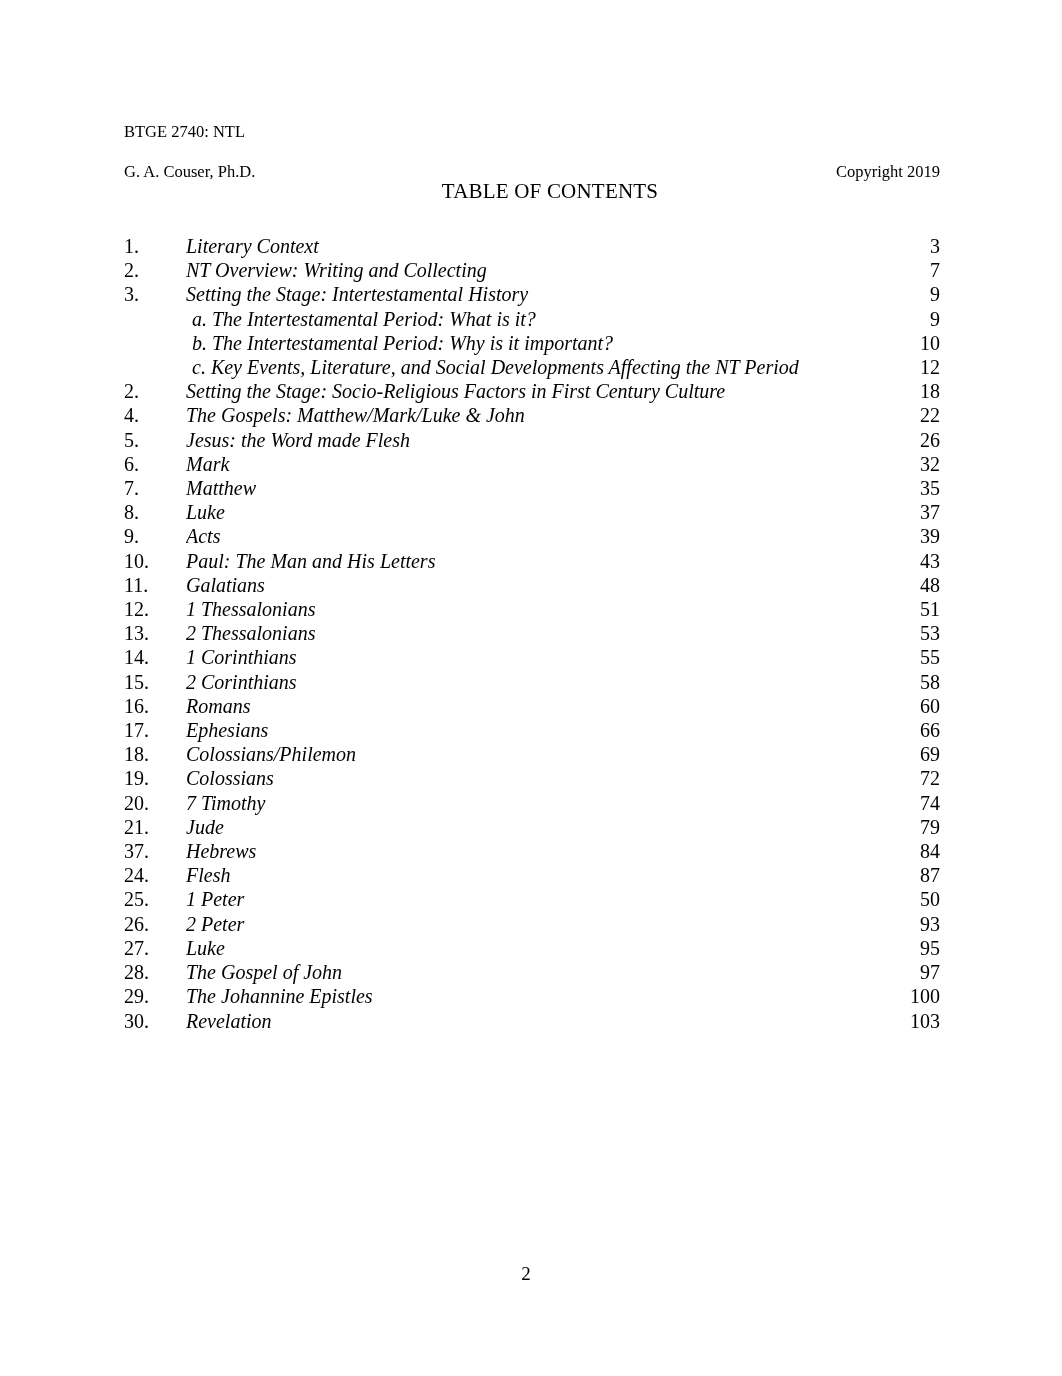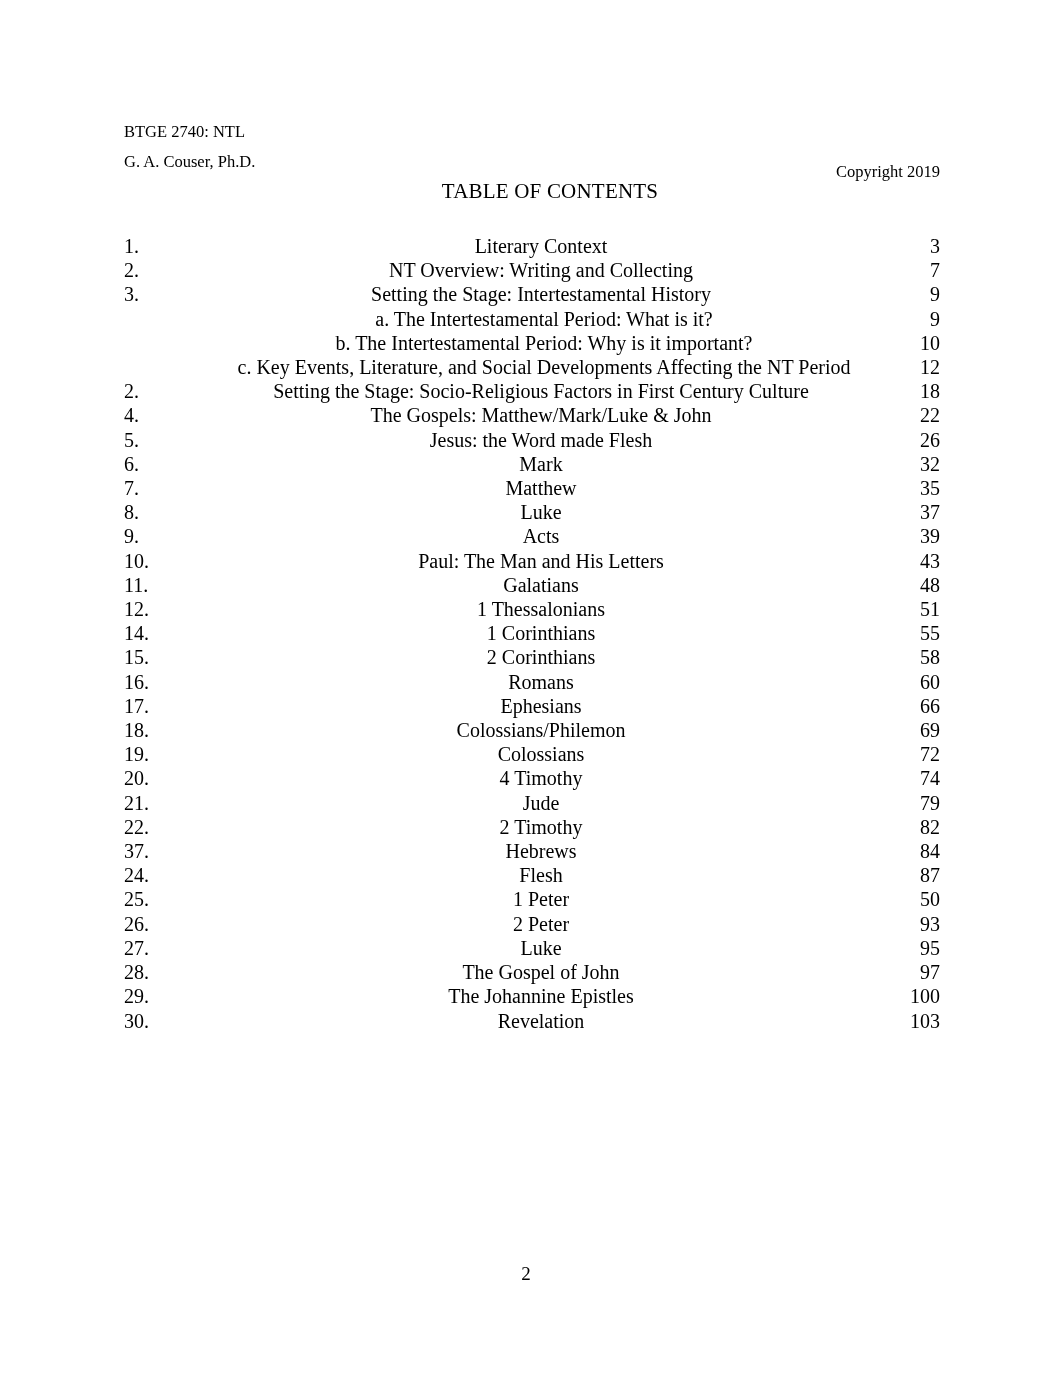--- a/index.html
+++ b/index.html
@@ -27,21 +27,21 @@
   
   .header {
     position: absolute;
     left: 124px;
     top: 122px;
     width: 816px;
   }
   .header-row {
     display: flex;
     justify-content: space-between;
-    align-items: center;
+    align-items: flex-end;
     font-size: 16.5px;
     line-height: 20px;
     white-space: nowrap;
   }
   .header-left {
     text-align: left;
   }
   .header-right {
     text-align: right;
     margin-top: 20px;
@@ -74,22 +74,23 @@
     line-height: 24.2px;
     white-space: nowrap;
   }
   .toc-num {
     width: 62px;
     flex: 0 0 62px;
     text-align: left;
   }
   .toc-title {
     flex: 1 1 auto;
-    text-align: center;
+    text-align: left;
     overflow: hidden;
+    font-style: italic;
   }
   .toc-row.sub .toc-title {
     padding-left: 6px;
   }
   .toc-page {
     flex: 0 0 auto;
     min-width: 44px;
     text-align: right;
   }
 
@@ -196,20 +197,25 @@
         <span class="toc-num">11.</span>
         <span class="toc-title">Galatians</span>
         <span class="toc-page">48</span>
       </div>
       <div class="toc-row">
         <span class="toc-num">12.</span>
         <span class="toc-title">1 Thessalonians</span>
         <span class="toc-page">51</span>
       </div>
       <div class="toc-row">
+        <span class="toc-num">13.</span>
+        <span class="toc-title">2 Thessalonians</span>
+        <span class="toc-page">53</span>
+      </div>
+      <div class="toc-row">
         <span class="toc-num">14.</span>
         <span class="toc-title">1 Corinthians</span>
         <span class="toc-page">55</span>
       </div>
       <div class="toc-row">
         <span class="toc-num">15.</span>
         <span class="toc-title">2 Corinthians</span>
         <span class="toc-page">58</span>
       </div>
       <div class="toc-row">
@@ -227,34 +233,29 @@
         <span class="toc-title">Colossians/Philemon</span>
         <span class="toc-page">69</span>
       </div>
       <div class="toc-row">
         <span class="toc-num">19.</span>
         <span class="toc-title">Colossians</span>
         <span class="toc-page">72</span>
       </div>
       <div class="toc-row">
         <span class="toc-num">20.</span>
-        <span class="toc-title">4 Timothy</span>
+        <span class="toc-title">7 Timothy</span>
         <span class="toc-page">74</span>
       </div>
       <div class="toc-row">
         <span class="toc-num">21.</span>
         <span class="toc-title">Jude</span>
         <span class="toc-page">79</span>
       </div>
       <div class="toc-row">
-        <span class="toc-num">22.</span>
-        <span class="toc-title">2 Timothy</span>
-        <span class="toc-page">82</span>
-      </div>
-      <div class="toc-row">
         <span class="toc-num">37.</span>
         <span class="toc-title">Hebrews</span>
         <span class="toc-page">84</span>
       </div>
       <div class="toc-row">
         <span class="toc-num">24.</span>
         <span class="toc-title">Flesh</span>
         <span class="toc-page">87</span>
       </div>
       <div class="toc-row">

